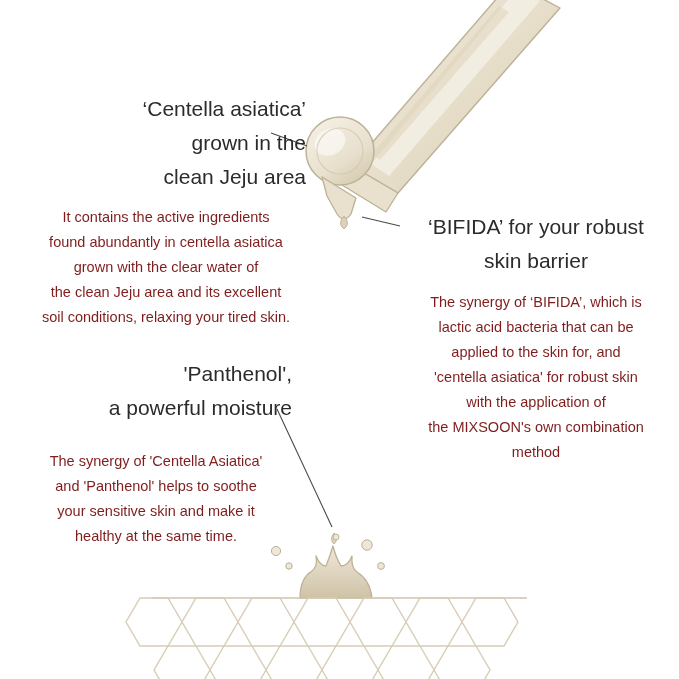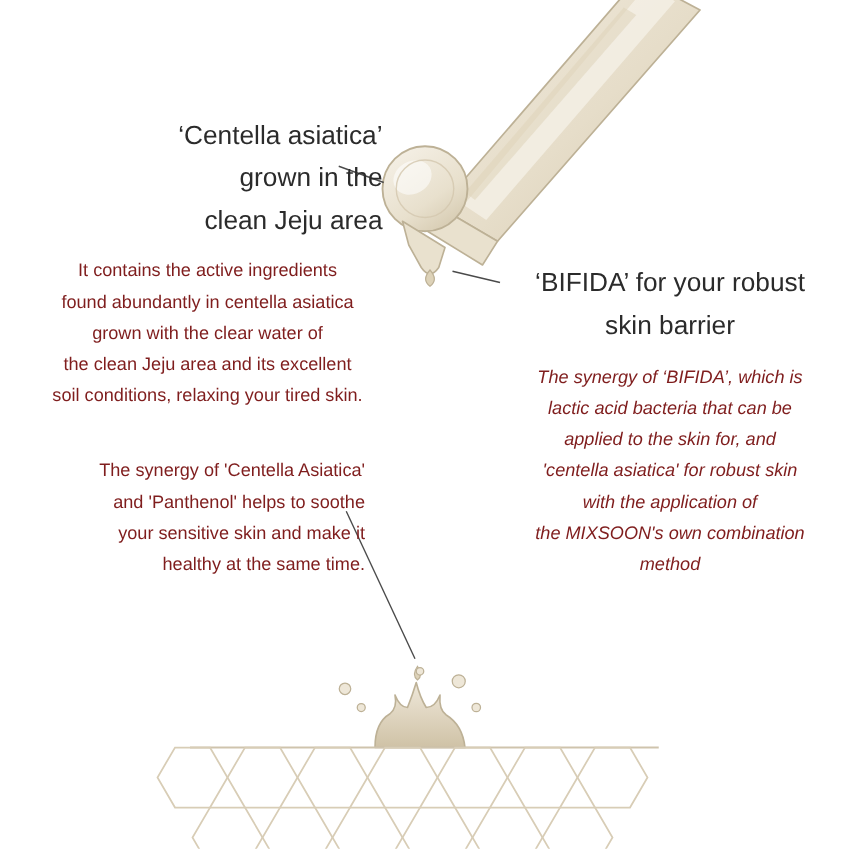--- a/index.html
+++ b/index.html
@@ -45,25 +45,25 @@
     font-weight: 400;
     white-space: pre-line;
   }
 
   
   #b1 { left: 26px; top: 68px; width: 280px; text-align: right; margin-top: 24px; }
   #b1 .body { margin-top: 11px; text-align: center; }
 
   
   #b2 { left: 405px; top: 210px; width: 262px; text-align: center; }
-  #b2 .body { margin-top: 12px; font-style: italic; }
+  #b2 .body { margin-top: 12px; }
 
   
   #b3 { left: 20px; top: 357px; width: 272px; text-align: right; }
-  #b3 .body { margin-top: 8px; text-align: right; }
+  #b3 .body { margin-top: 24px; text-align: center; }
 </style>
 </head>
 <body>
 
 <div id="stage">
 
   <svg class="art" viewBox="0 0 679 679" xmlns="http://www.w3.org/2000/svg">
 
     <defs>
       <linearGradient id="pipeGrad" x1="0" y1="0" x2="1" y2="1">
@@ -172,19 +172,21 @@
     <div class="body">The synergy of ‘BIFIDA’, which is
 lactic acid bacteria that can be
 applied to the skin for, and
 'centella asiatica' for robust skin
 with the application of
 the MIXSOON's own combination
 method</div>
   </div>
 
   <div class="block" id="b3">
+    <div class="heading">'Panthenol',
+a powerful moisture</div>
     <div class="body">The synergy of 'Centella Asiatica'
 and 'Panthenol' helps to soothe
 your sensitive skin and make it
 healthy at the same time.</div>
   </div>
 
 </div>
 
 </body></html>

